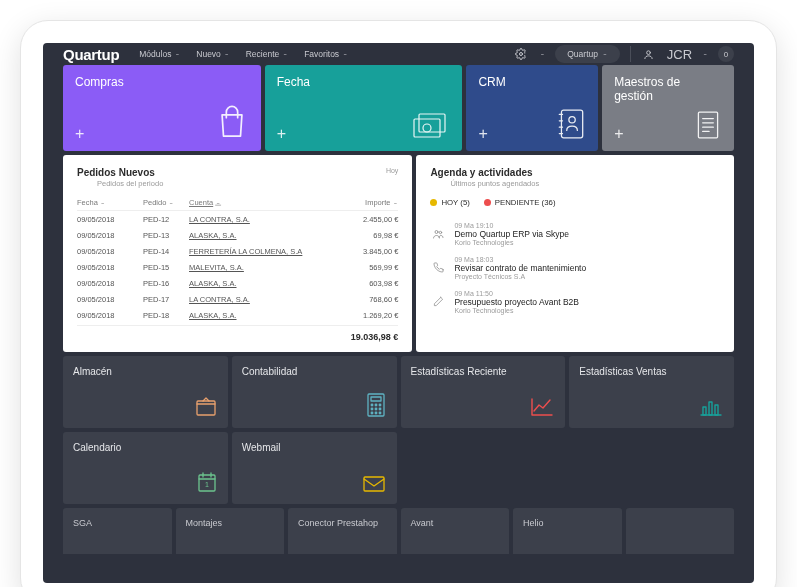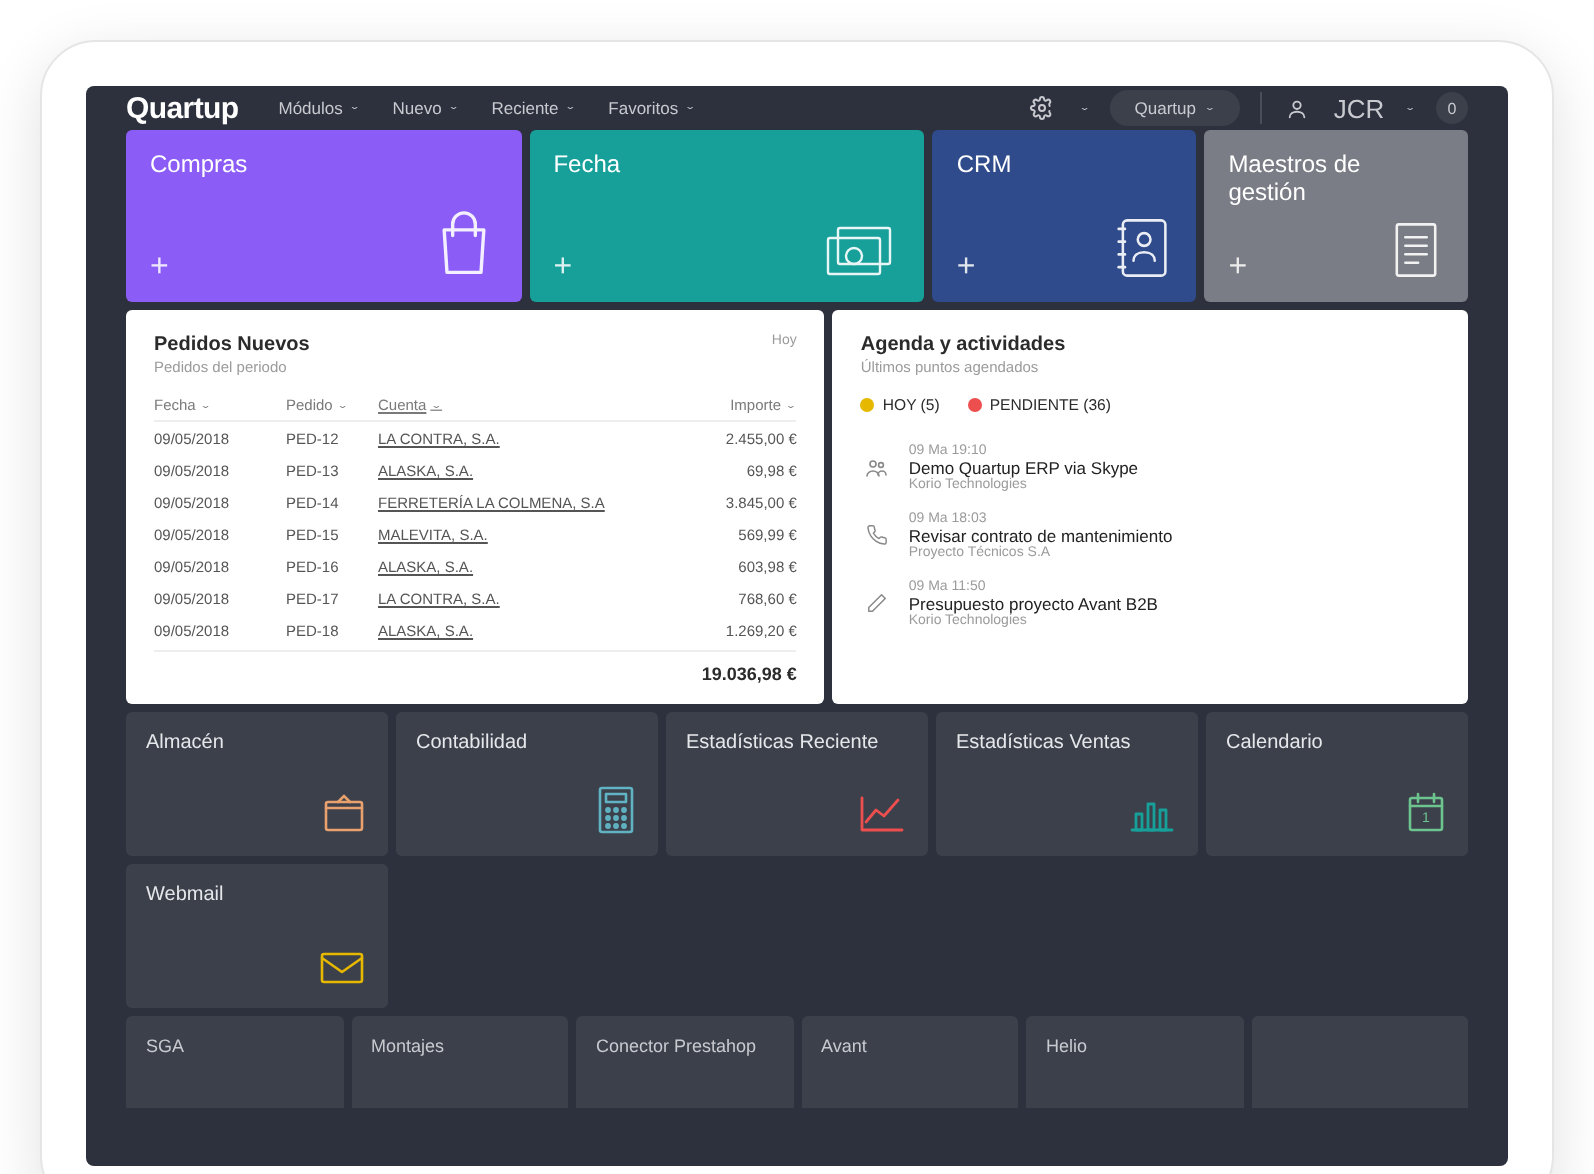--- a/index.html
+++ b/index.html
@@ -27,37 +27,37 @@
   .tile-big .plus { font-size: 16px; font-weight: 300; opacity: 0.85; position:absolute; bottom:8px; left:12px; }
   .tile-big .bigicon { position: absolute; right: 12px; bottom: 10px; opacity: 0.9; }
   .red   { background: #8b5cf6; }
   .teal  { background: #17a09a; }
   .blue  { background: #2f4b8b; }
   .grey  { background: #7a7d85; }
   
   .row-mid { grid-template-columns: 1.1fr 1fr; margin-top: 4px; }
   .panel { background: #fff; color: #2b2b2b; border-radius: 3px; padding: 12px 14px 10px 14px; min-height: 180px; font-size: 8px; }
   .panel h3 { font-size: 10px; font-weight: 600; margin-bottom: 1px; }
-  .panel .sub { font-size: 7.5px; color: #9b9b9b; margin-bottom: 10px; }
+  .panel .sub { font-size: 7.5px; color: #9b9b9b; margin-bottom: 10px; margin-left: 20px; }
   .thead { display:flex; font-size: 7.5px; color:#7a7a7a; border-bottom:1px solid #eee; padding-bottom:3px;}
   .thead span { display:flex; align-items:center; gap:2px;}
   .c1 { width: 66px; } .c2 { width: 46px; } .c3 { flex:1;text-decoration:underline; } .c4 { width: 56px; text-align:right; }
   .trow { display:flex; padding: 3.5px 0; font-size:7.5px; color:#555; }
   .trow .c4 { text-align:right; }
   .total { display:flex; justify-content:flex-end; font-weight:700; font-size:9px; padding-top:6px; border-top:1px solid #eee; margin-top:2px;}
   .tabs { display:flex; gap: 14px; margin-bottom:10px; font-size:7.8px; }
   .dot { width:7px;height:7px;border-radius:50%;display:inline-block;margin-right:4px;vertical-align:middle;}
   .dgold{background:#e6b800;} .dred{background:#ed4e4e;}
   .agenda-item { display:flex; gap:8px; padding:5px 0; }
   .agenda-item .aicon{ width:16px; display:flex;align-items:flex-start;justify-content:center;padding-top:6px;}
   .agenda-item .t1 { font-size:7px; color:#9b9b9b; }
   .agenda-item .t2 { font-size:8.5px; color:#222; }
   .agenda-item .t3 { font-size:7px; color:#9b9b9b; }
   
-  .row-apps { grid-template-columns: repeat(5,1fr); margin-top:4px;}
+  .row-apps { grid-template-columns: repeat(4,1fr); margin-top:4px;}
   .tile-sm { background:#3c404b; border-radius:3px; padding:10px 10px; height:72px; position:relative; cursor:pointer;}
   .tile-sm .lab { font-size:10px; color:#e6e7ea; font-weight:500; line-height:1.1;}
   .tile-sm .smicon { position:absolute; right:10px; bottom:8px; }
   .row-apps2 { grid-template-columns: repeat(6,1fr); margin-top:4px;}
   .tile-sm2 { background:#3c404b; border-radius:3px 3px 0 0; padding:10px; height:46px;}
   svg { stroke-linecap: round; stroke-linejoin: round; }
 </style>
 </head>
 <body>
 

